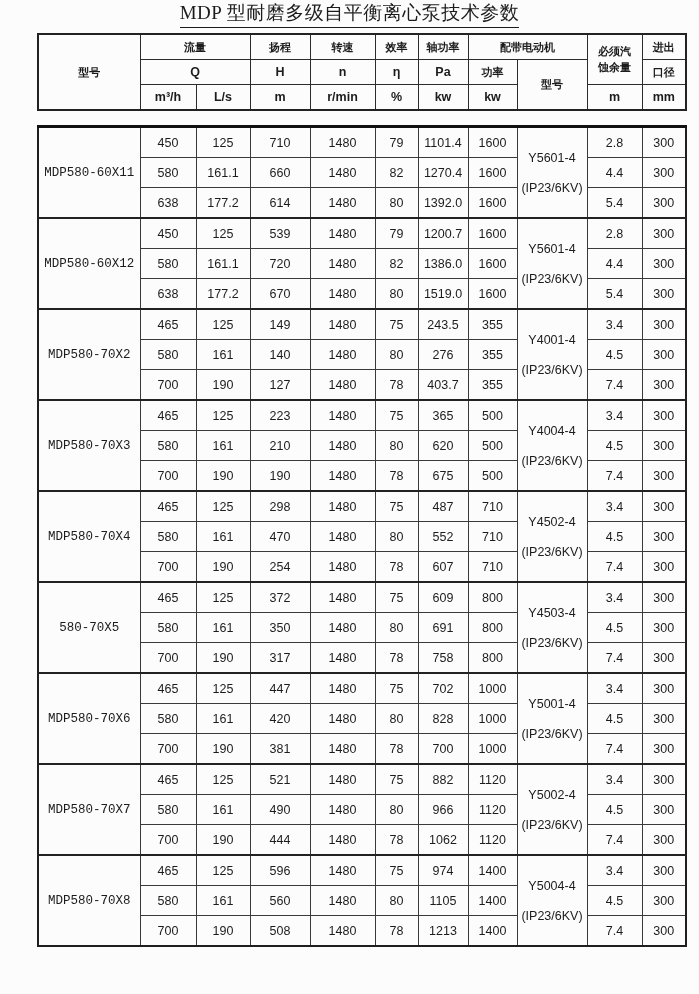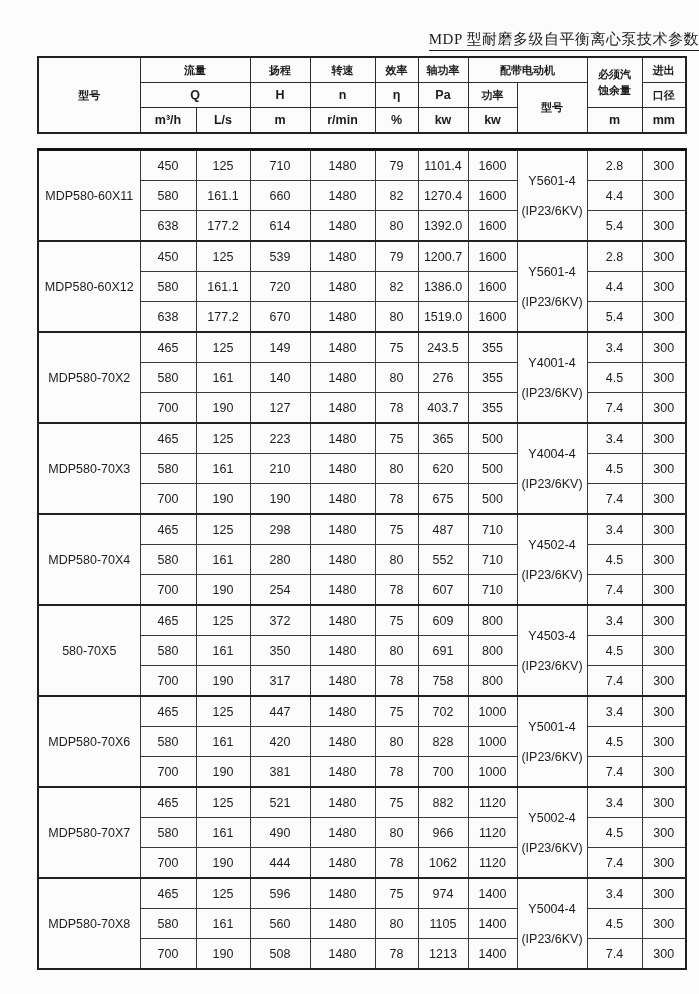--- a/index.html
+++ b/index.html
@@ -6,24 +6,23 @@
   .page {
     position: relative;
     width: 699px;
     height: 994px;
     background: #fcfcfc;
     color: #1c1c1c;
     font-family: "Liberation Sans", "DejaVu Sans", sans-serif;
     overflow: hidden;
   }
   .title {
-    padding-top: 30px;
-    text-align: right;
+    text-align: center;
     font-family: "Liberation Serif", "DejaVu Serif", serif;
-    font-size: 15px;
+    font-size: 19px;
     letter-spacing: 0.5px;
   }
   .title span {
     display: inline-block;
     border-bottom: 1.5px solid #1c1c1c;
     padding-bottom: 1px;
   }
   table {
     border-collapse: collapse;
     table-layout: fixed;
@@ -71,21 +70,21 @@
   }
   table.body-table td {
     border: 1px solid #3a3a3a;
     text-align: center;
     vertical-align: middle;
     height: 29px;
     padding: 0;
     font-size: 12.5px;
   }
   table.body-table tr.group-start td { border-top: 2px solid #222; }
-  td.model-cell { font-size: 12px; }
+  td.model-cell { font-size: 12px; font-family: Liberation Mono, monospace; }
   td.motor-cell {
     vertical-align: top;
     font-size: 12px;
   }
   td.motor-cell div {
     height: 30px;
     line-height: 30px;
   }
 </style>
 </head>
@@ -329,21 +328,21 @@
           <td rowspan="3" class="motor-cell">
             <div>Y4502-4</div>
             <div>(IP23/6KV)</div>
           </td>
           <td>3.4</td>
           <td>300</td>
         </tr>
         <tr>
           <td>580</td>
           <td>161</td>
-          <td>280</td>
+          <td>470</td>
           <td>1480</td>
           <td>80</td>
           <td>552</td>
           <td>710</td>
           <td>4.5</td>
           <td>300</td>
         </tr>
         <tr>
           <td>700</td>
           <td>190</td>

